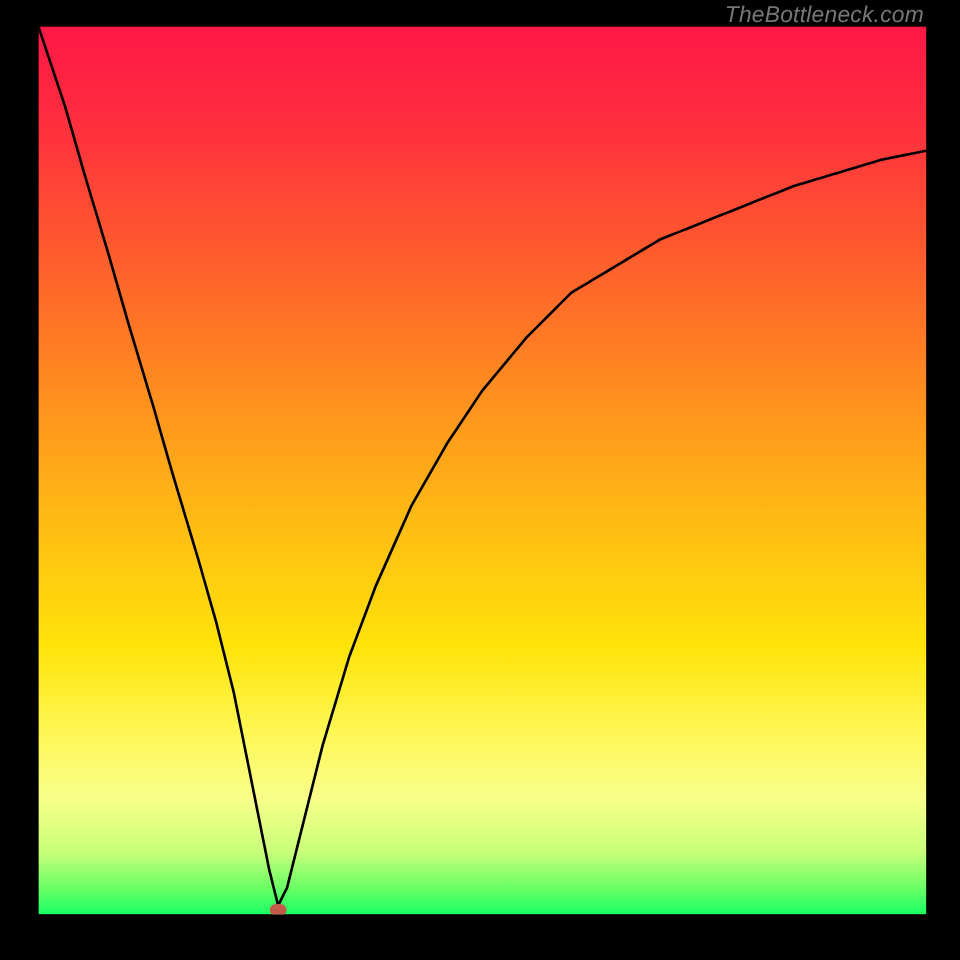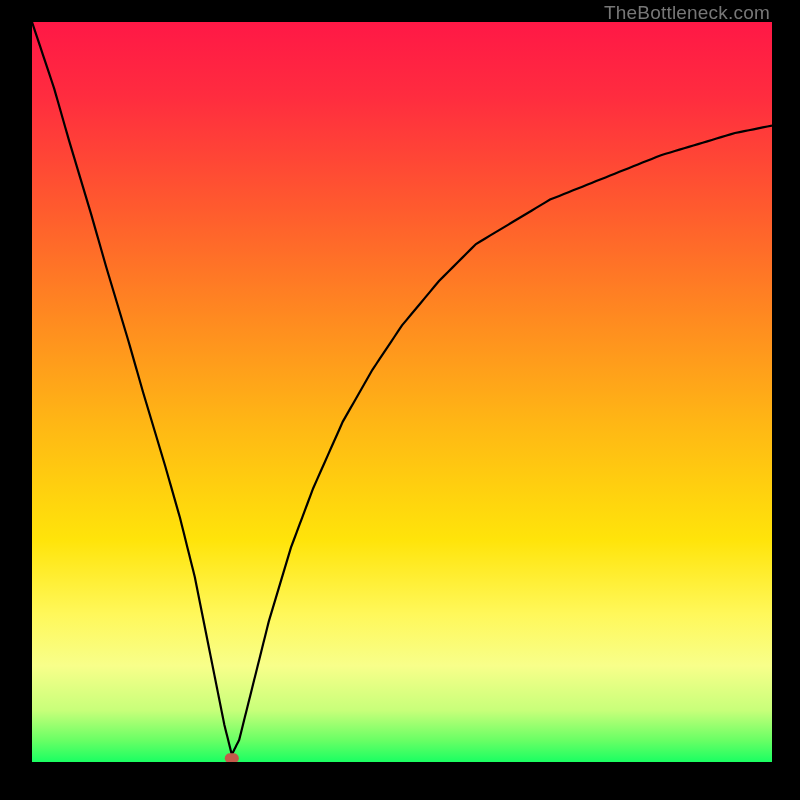--- a/index.html
+++ b/index.html
@@ -9,20 +9,21 @@
     height: 800px;
     overflow: hidden;
     font-family: Arial, Helvetica, sans-serif;
     background: #000;
   }
   .frame {
     position: relative;
     width: 800px;
     height: 800px;
     background: #000;
+    font-style: italic;
   }
   .plot-area {
     position: absolute;
     left: 32px;
     top: 22px;
     width: 740px;
     height: 740px;
     
   }
   .watermark {

